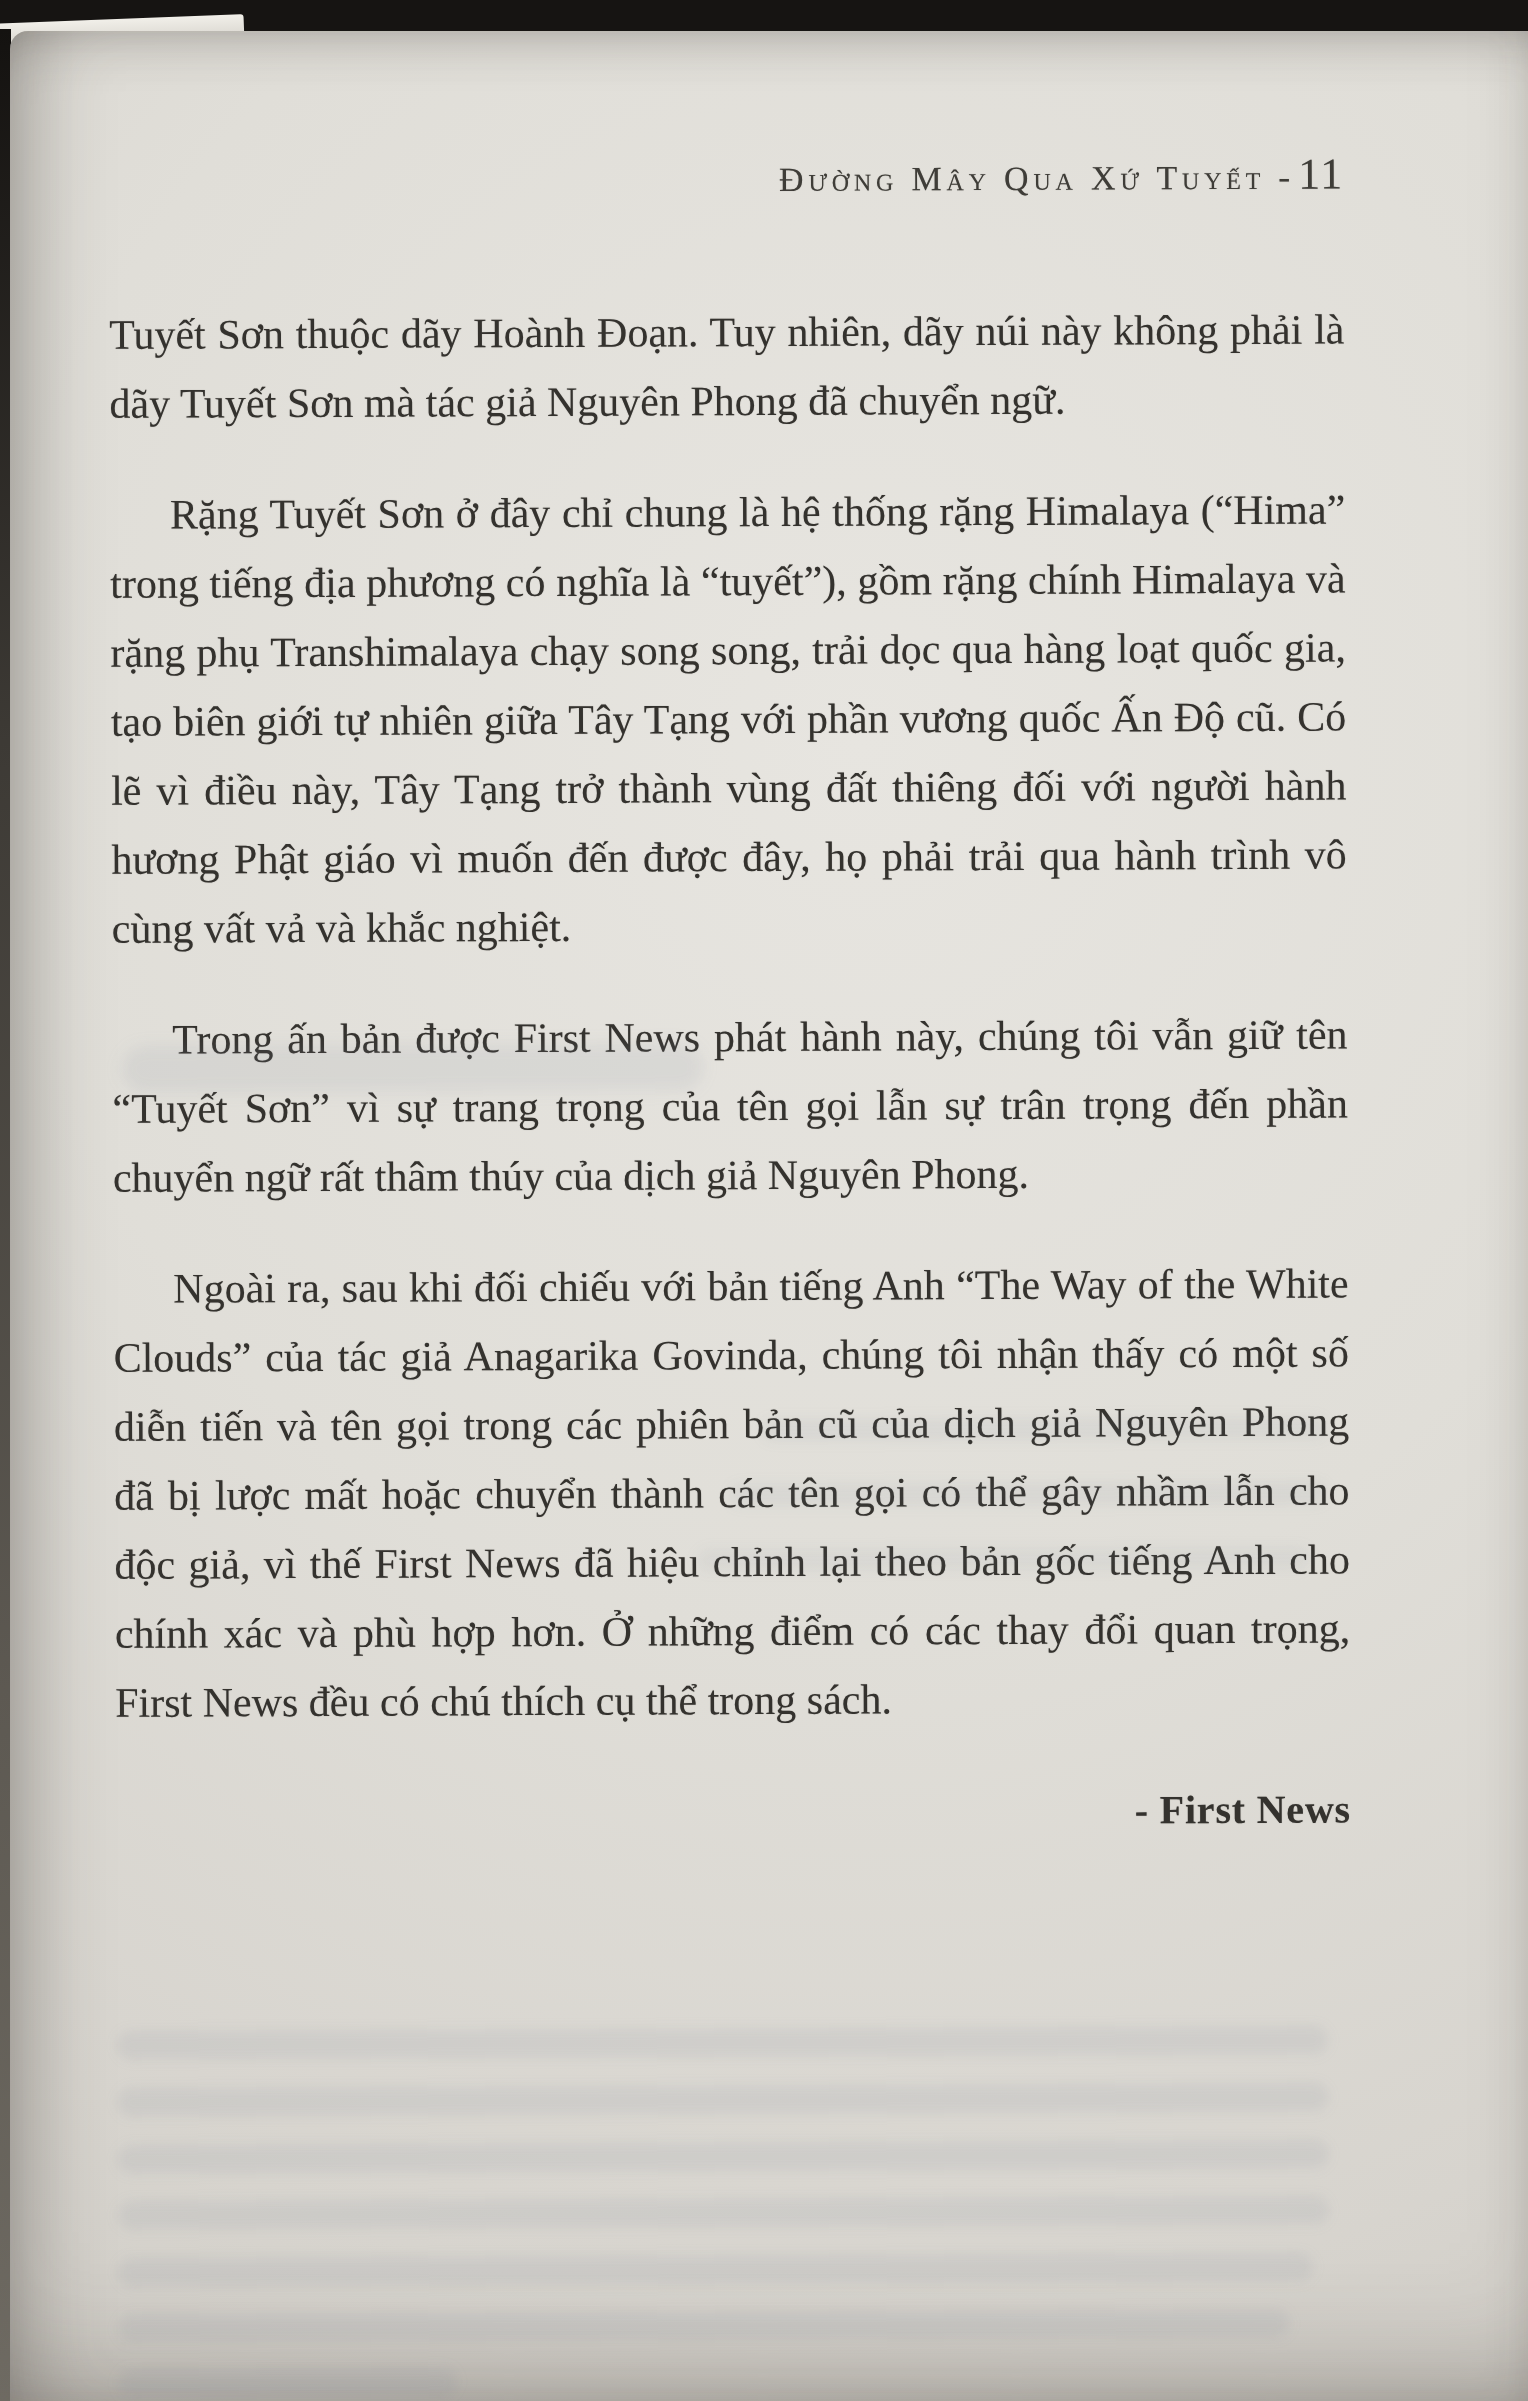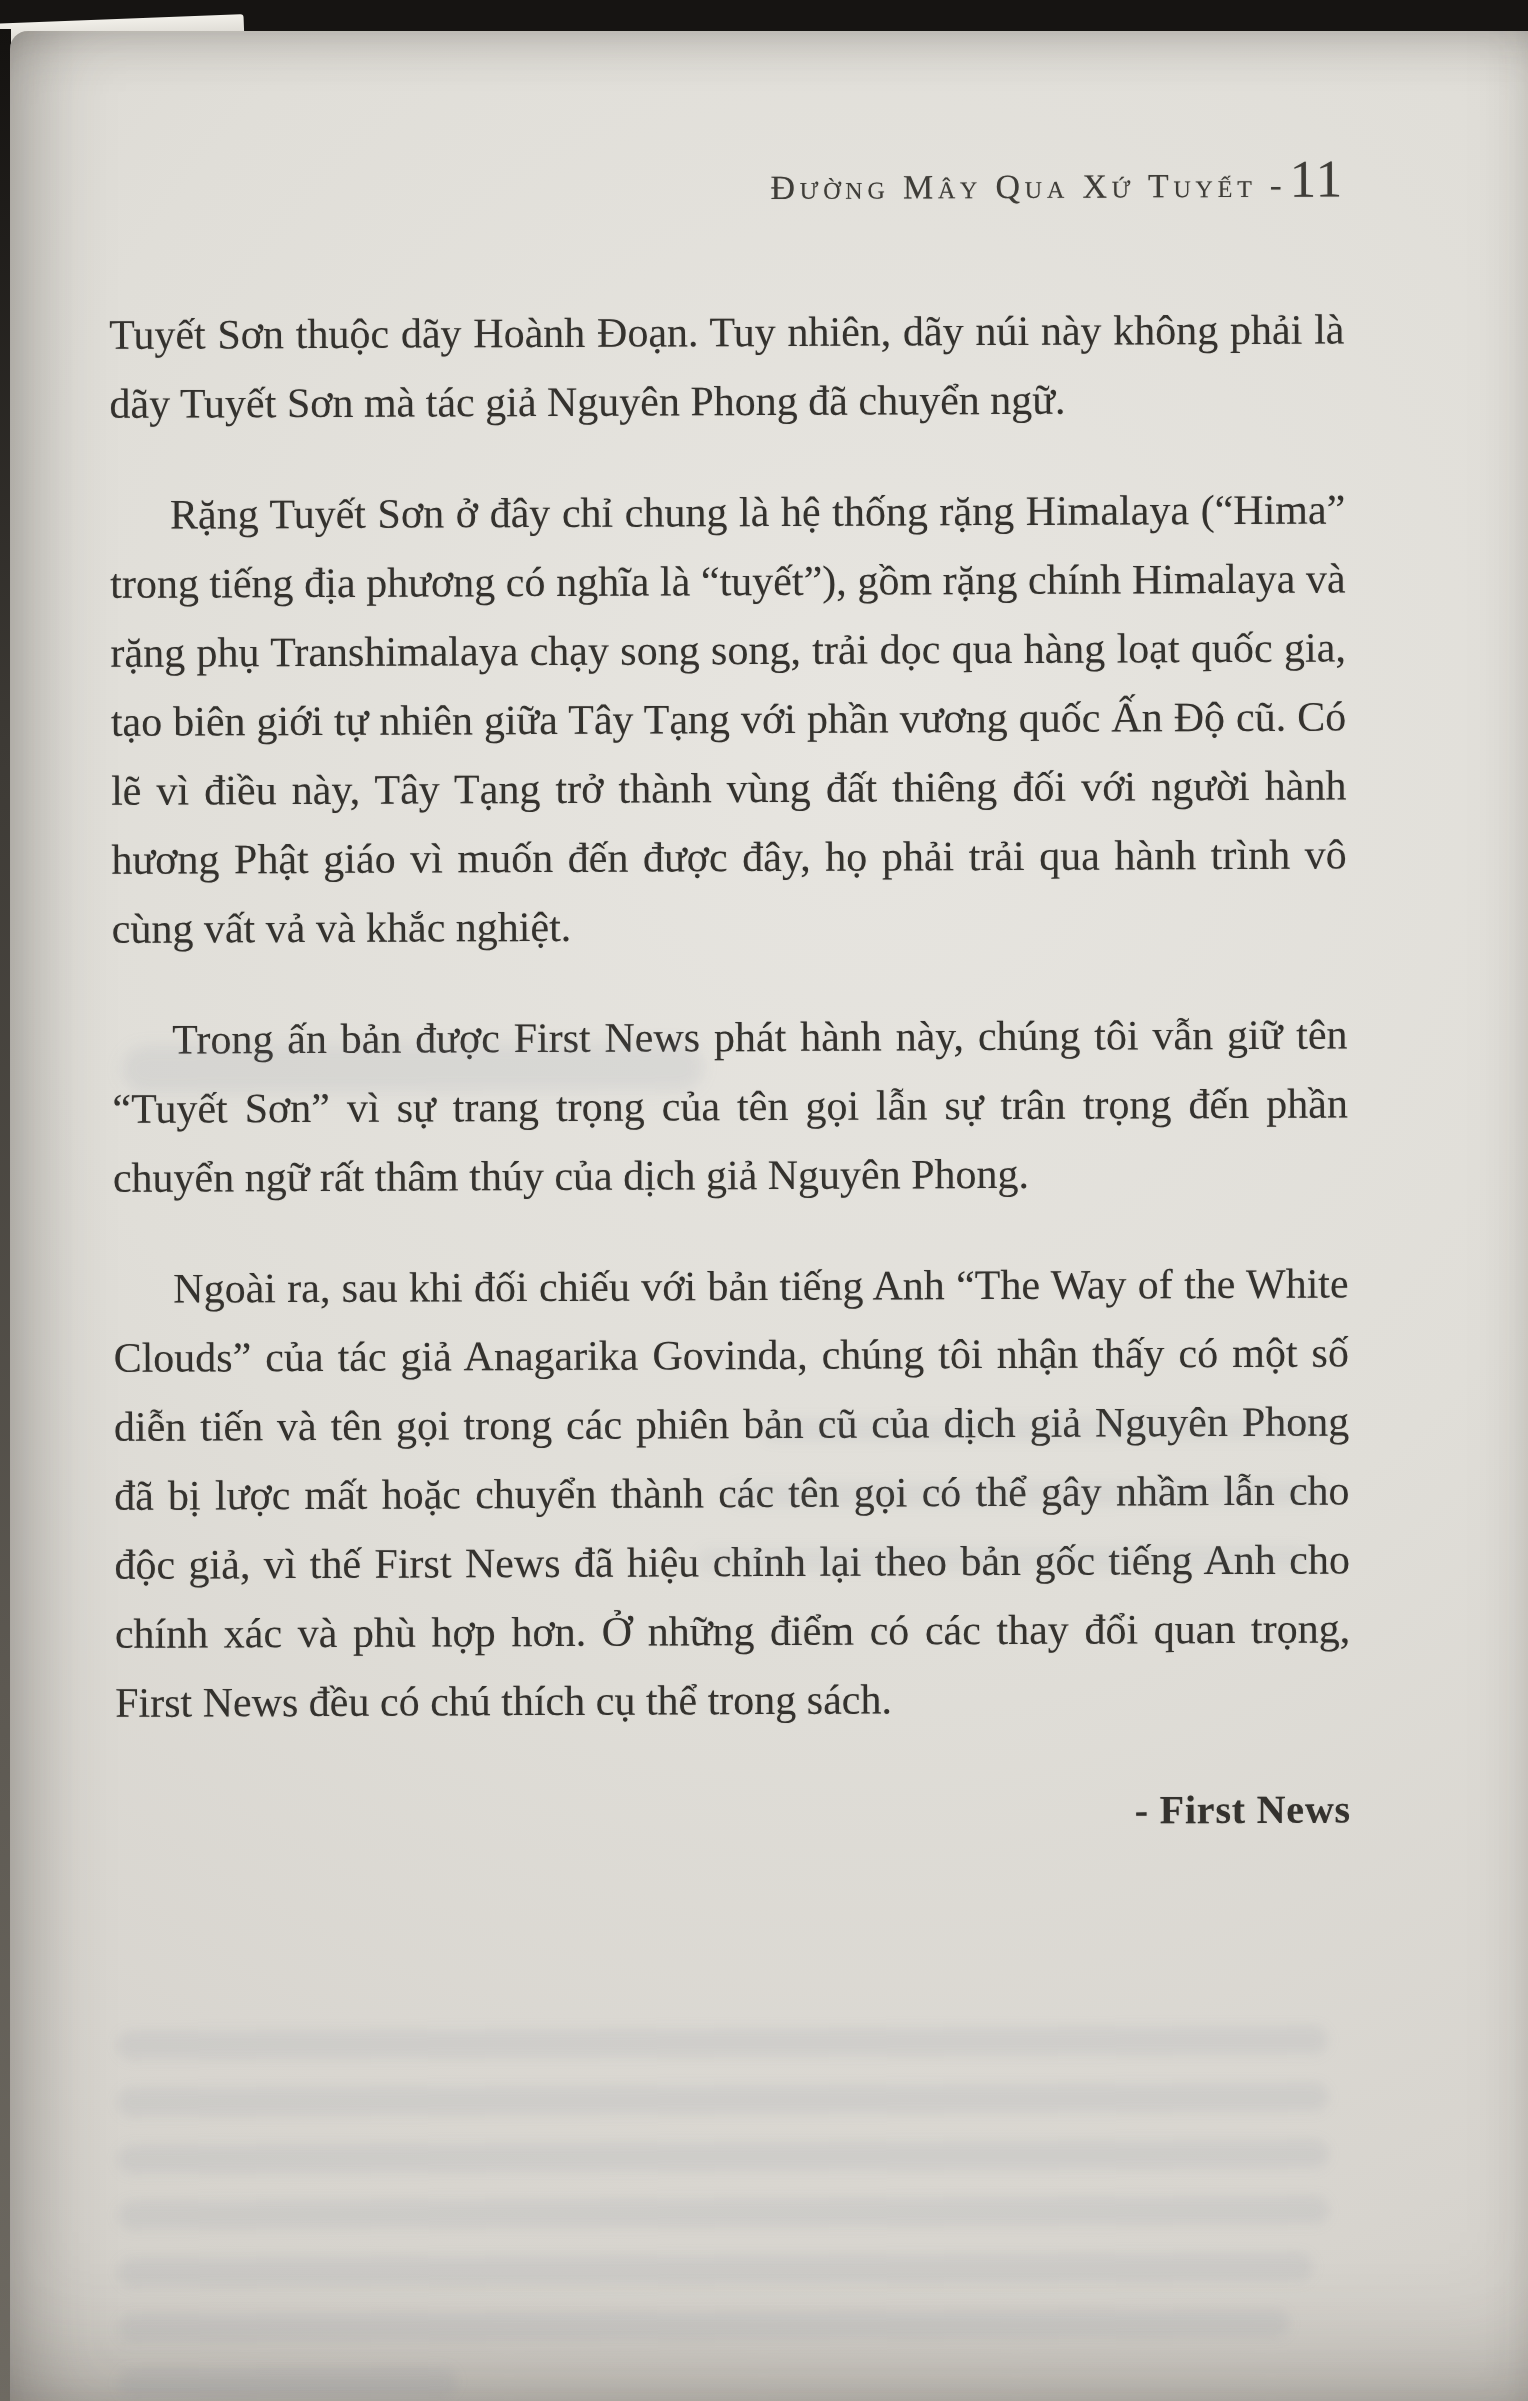--- a/index.html
+++ b/index.html
@@ -76,21 +76,21 @@
   .header-title {
     font-variant: small-caps;
     font-size: 34px;
     letter-spacing: 4.8px;
   }
   .header-sep {
     font-size: 36px;
     margin: 0 8px 0 13px;
   }
   .header-num {
-    font-size: 53px;
+    font-size: 44px;
     letter-spacing: 1.6px;
   }
 
   .body-text {
     position: absolute;
     top: 267px;
     left: 103px;
     right: 181px;
     color: #34322e;
     font-size: 42px;

